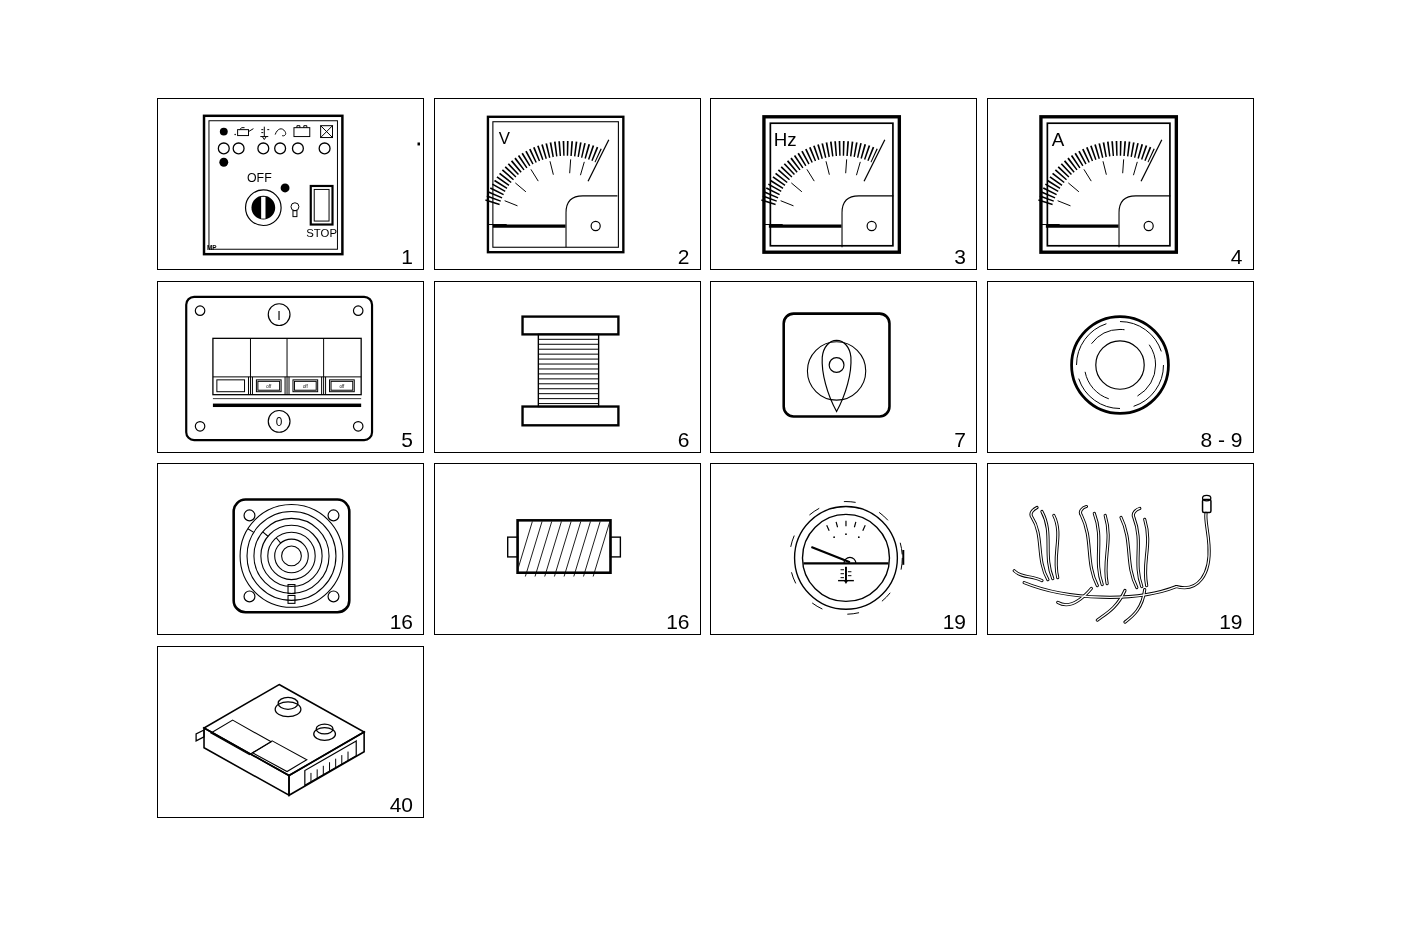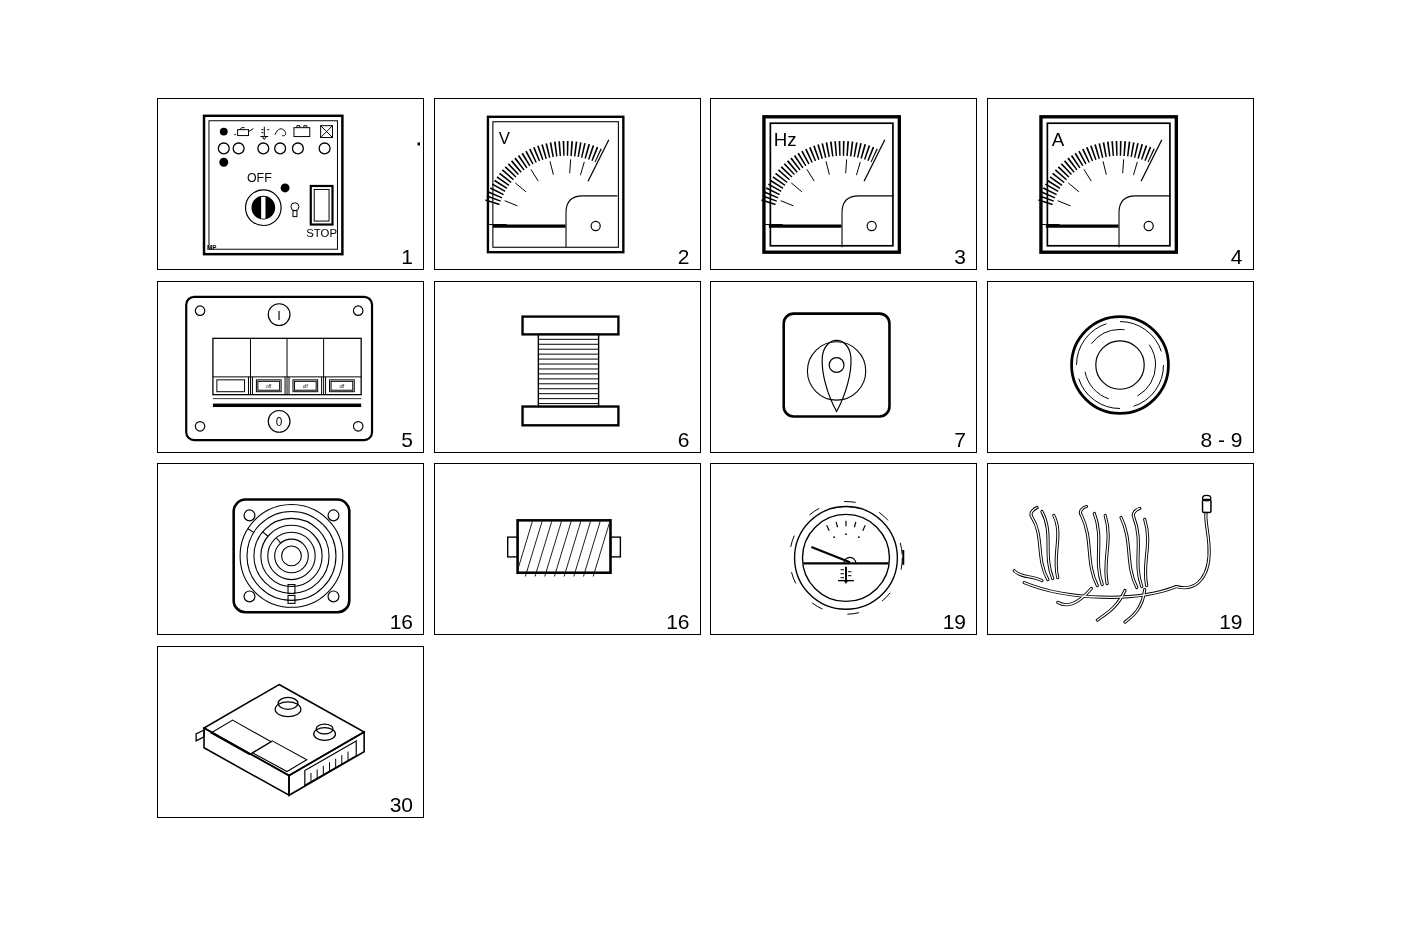--- a/index.html
+++ b/index.html
@@ -295,17 +295,17 @@
       </g>
       <g class="ln" stroke-width="1.3">
         <ellipse cx="168" cy="88" rx="11" ry="6.5"></ellipse>
             <ellipse cx="168" cy="83" rx="8.5" ry="5"></ellipse>
       </g>
       <path d="M75,74 114,96 92,109 53,87 z" class="ln" stroke-width="1.1"></path>
       <path d="M115,95 150,114 130,126 95,107 z" class="ln" stroke-width="1.1"></path>
       <polygon points="200,95 148,125 148,140 200,110" fill="#fff" class="ln" stroke="#000" stroke-width="1.2"></polygon>
       <path d="M154.2,136.4 v-9 M160.5,132.8 v-9 M166.7,129.2 v-9 M173,125.6 v-9 M179.2,122 v-9 M185.4,118.4 v-9 M191.7,114.8 v-9" class="ln" stroke-width="1"></path>
     </svg>
-    <span class="num">30</span>
+    <span class="num">40</span>
   </div>
 
 </div>
 </div>
 
 </body></html>

